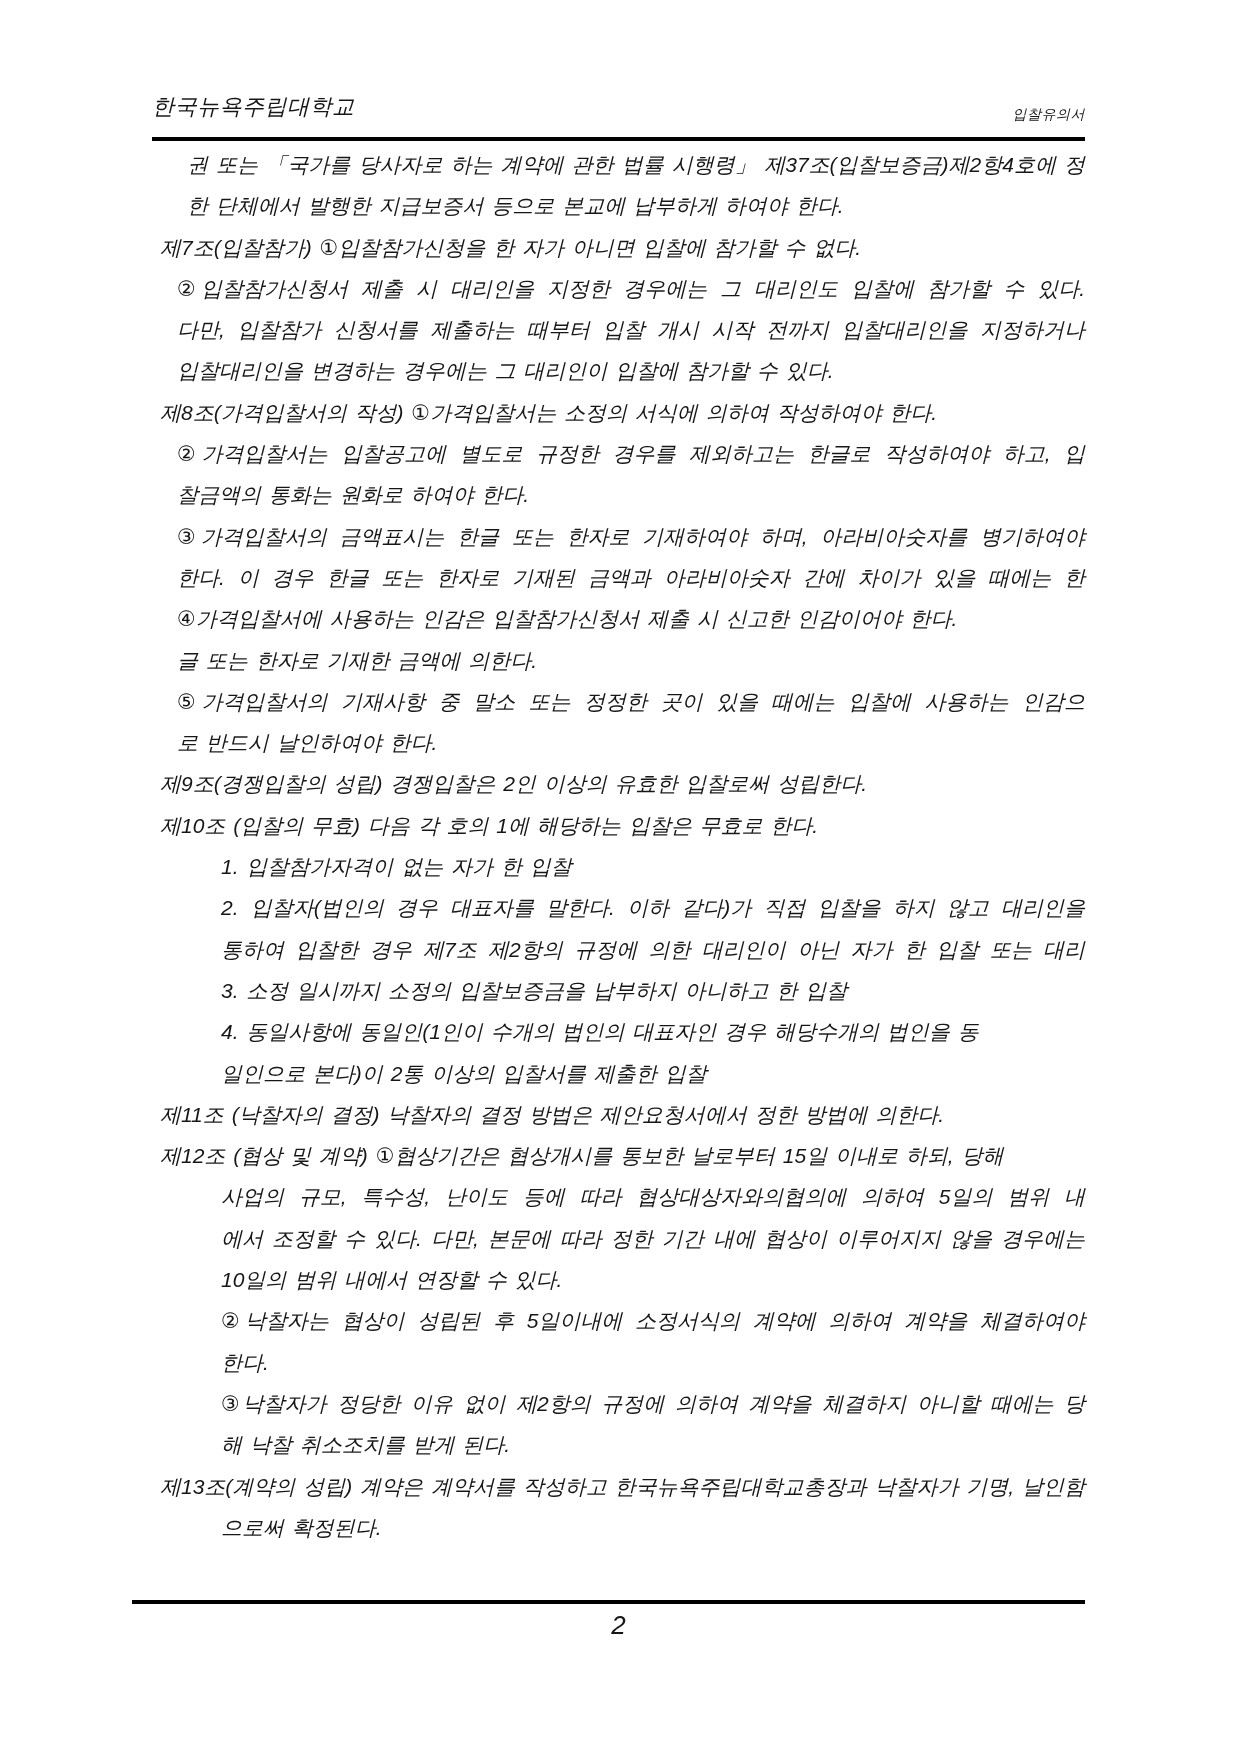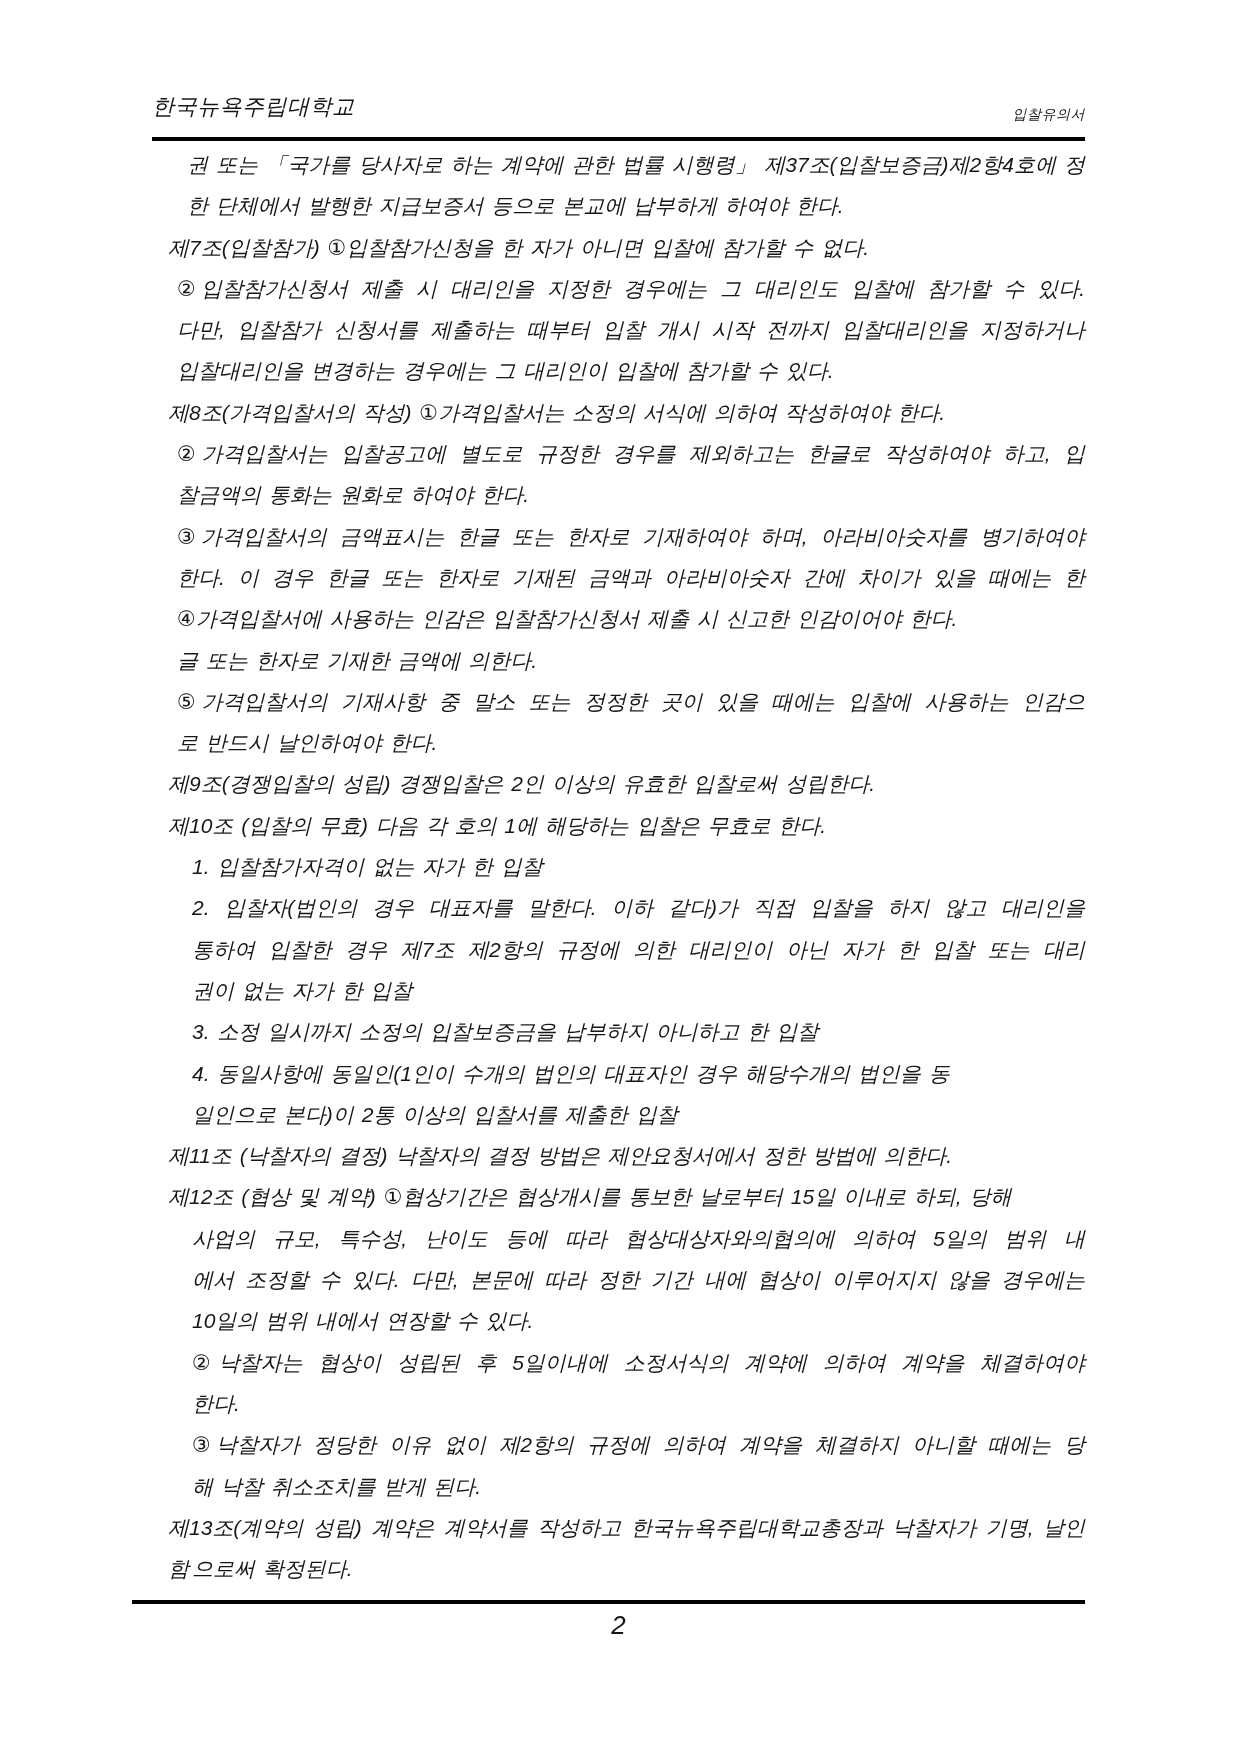--- a/index.html
+++ b/index.html
@@ -49,24 +49,24 @@
     top: 144px;
   }
   .line {
     font-size: 21px;
     line-height: 41.3px;
     height: 41.3px;
     white-space: pre-wrap;
     word-spacing: 2px;
     letter-spacing: 0px;
   }
-  .ind0 { margin-left: 16px;  }
+  .ind0 { margin-left: 8px;  }
   .ind1 { margin-left: 25px; }
   .ind2 { margin-left: 35px; }
-  .ind3 { margin-left: 40px; }
+  .ind3 { margin-left: 69px; }
   .just {
     text-align: justify;
     text-align-last: justify;
   }
   .footer-rule {
     position: absolute;
     left: 132px;
     right: 156px;
     top: 1600px;
     height: 4px;
@@ -106,21 +106,20 @@
       <div class="line ind1 just">한다. 이 경우 한글 또는 한자로 기재된 금액과 아라비아숫자 간에 차이가 있을 때에는 한</div>
       <div class="line ind1">④가격입찰서에 사용하는 인감은 입찰참가신청서 제출 시 신고한 인감이어야 한다.</div>
       <div class="line ind1">글 또는 한자로 기재한 금액에 의한다.</div>
       <div class="line ind1 just">⑤가격입찰서의 기재사항 중 말소 또는 정정한 곳이 있을 때에는 입찰에 사용하는 인감으</div>
       <div class="line ind1">로 반드시 날인하여야 한다.</div>
       <div class="line ind0">제9조(경쟁입찰의 성립) 경쟁입찰은 2인 이상의 유효한 입찰로써 성립한다.</div>
       <div class="line ind0">제10조 (입찰의 무효) 다음 각 호의 1에 해당하는 입찰은 무효로 한다.</div>
       <div class="line ind3">1. 입찰참가자격이 없는 자가 한 입찰</div>
       <div class="line ind3 just">2. 입찰자(법인의 경우 대표자를 말한다. 이하 같다)가 직접 입찰을 하지 않고 대리인을</div>
       <div class="line ind3 just">통하여 입찰한 경우 제7조 제2항의 규정에 의한 대리인이 아닌 자가 한 입찰 또는 대리</div>
-      <div class="line ind3">권이 없는 자가 한 입찰</div>
       <div class="line ind3">3. 소정 일시까지 소정의 입찰보증금을 납부하지 아니하고 한 입찰</div>
       <div class="line ind3">4. 동일사항에 동일인(1인이 수개의 법인의 대표자인 경우 해당수개의 법인을 동</div>
       <div class="line ind3">일인으로 본다)이 2통 이상의 입찰서를 제출한 입찰</div>
       <div class="line ind0">제11조 (낙찰자의 결정) 낙찰자의 결정 방법은 제안요청서에서 정한 방법에 의한다.</div>
       <div class="line ind0">제12조 (협상 및 계약) ①협상기간은 협상개시를 통보한 날로부터 15일 이내로 하되, 당해</div>
       <div class="line ind3 just">사업의 규모, 특수성, 난이도 등에 따라 협상대상자와의협의에 의하여 5일의 범위 내</div>
       <div class="line ind3 just">에서 조정할 수 있다. 다만, 본문에 따라 정한 기간 내에 협상이 이루어지지 않을 경우에는</div>
       <div class="line ind3">10일의 범위 내에서 연장할 수 있다.</div>
       <div class="line ind3 just">②낙찰자는 협상이 성립된 후 5일이내에 소정서식의 계약에 의하여 계약을 체결하여야</div>
       <div class="line ind3">한다.</div>

